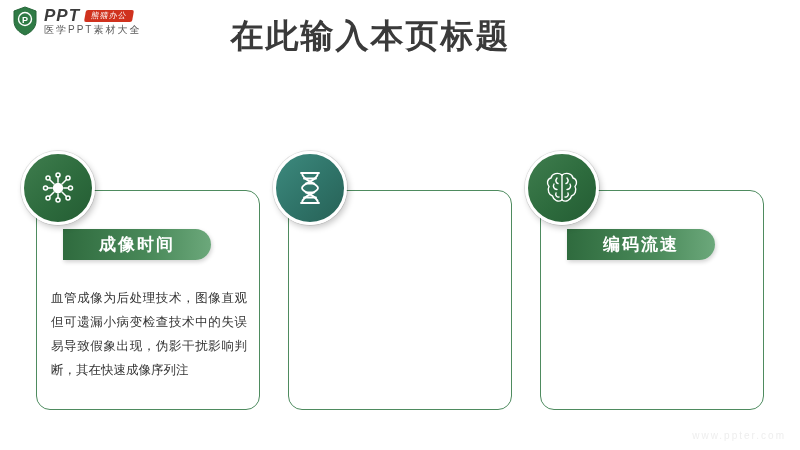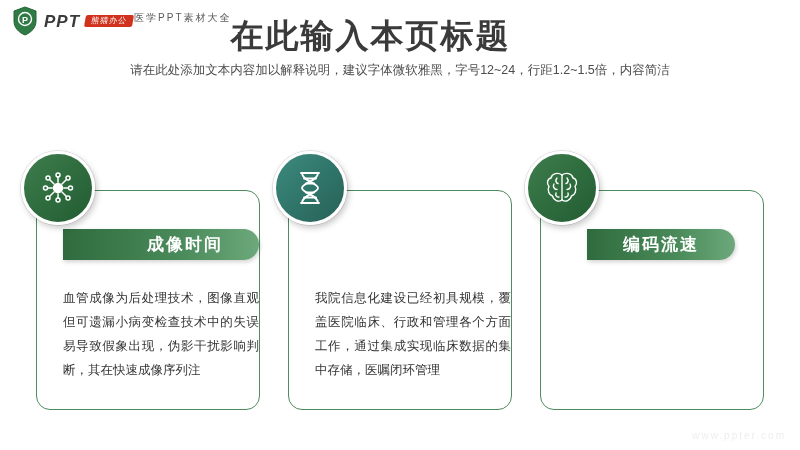--- a/index.html
+++ b/index.html
@@ -7,21 +7,21 @@
     width:800px;height:450px;overflow:hidden;
     background:#ffffff;
     font-family:"Liberation Sans","DejaVu Sans",sans-serif;
     position:relative;
   }
 
   
   #logo{position:absolute;left:12px;top:6px;display:flex;align-items:center;gap:6px;}
   #shield{width:26px;height:30px;position:relative;flex:none;}
   #shield svg{display:block;}
-  #logo-text{display:flex;flex-direction:row;justify-content:center;gap:1px;}
+  #logo-text{display:flex;flex-direction:column;justify-content:center;gap:1px;}
   #logo-row1{display:flex;align-items:center;gap:5px;}
   #ppt-word{font-size:17px;font-weight:bold;font-style:italic;color:#3b3b3b;letter-spacing:1px;line-height:1;}
   #badge{background:#d0321e;color:#fff;font-size:8px;padding:2px 6px;border-radius:2px;
          transform:skewX(-10deg);letter-spacing:1px;line-height:1;white-space:nowrap;}
   #logo-sub{font-size:10px;color:#5a5a5a;letter-spacing:2px;line-height:1;white-space:nowrap;}
 
   
   #page-title{
     position:absolute;left:0;top:14px;width:741px;text-align:center;
     font-size:33px;font-weight:bold;color:#3a3a3a;letter-spacing:2px;
@@ -52,30 +52,29 @@
     position:absolute;left:26px;top:38px;width:148px;height:31px;
     border-radius:0 16px 16px 0;
     display:flex;align-items:center;justify-content:center;
     color:#ffffff;font-size:17px;font-weight:bold;letter-spacing:2px;
     box-shadow:1px 2px 4px rgba(0,0,0,0.18);
   }
   .body-text{
     position:absolute;left:14px;top:95px;width:196px;
     font-size:12.5px;color:#333333;line-height:24px;text-align:justify;
     text-align-last:left;
-    margin-left:12px;
   }
 
   
   .c0 .icon-circle{background:linear-gradient(135deg,#3f7d4e 0%,#2d6b3d 55%,#245c33 100%);}
-  .c0 .banner{background:linear-gradient(90deg,#2f6b3e 0%,#4a8a5a 60%,#6ca87b 100%);padding-left:48px;}
+  .c0 .banner{background:linear-gradient(90deg,#2f6b3e 0%,#4a8a5a 60%,#6ca87b 100%);}
   .c1 .icon-circle{background:linear-gradient(135deg,#3d8a7e 0%,#2f7368 55%,#276156 100%);}
   .c1 .banner{background:linear-gradient(90deg,#2f7368 0%,#4e9287 60%,#7cb3aa 100%);}
   .c2 .icon-circle{background:linear-gradient(135deg,#3f7d4e 0%,#2d6b3d 55%,#245c33 100%);}
-  .c2 .banner{background:linear-gradient(90deg,#2f6b3e 0%,#4a8a5a 60%,#6ca87b 100%);margin-left:20px;}
+  .c2 .banner{background:linear-gradient(90deg,#2f6b3e 0%,#4a8a5a 60%,#6ca87b 100%);}
 
   
   #watermark{
     position:absolute;right:14px;bottom:9px;
     font-size:10px;color:#eeeeee;letter-spacing:2px;
   }
 </style>
 </head>
 <body>
 
@@ -91,21 +90,20 @@
     <div id="logo-row1">
       <span id="ppt-word">PPT</span>
       <span id="badge">熊猫办公</span>
     </div>
     <div id="logo-sub">医学PPT素材大全</div>
   </div>
 </div>
 
 <div id="page-title">在此输入本页标题</div>
 <div id="subtitle">
-  <div>请在此处添加文本内容加以解释说明，建议字体微软雅黑，字号12~24，行距1.2~1.5倍，内容简洁</div>
 </div>
 
 <div id="cards">
 
   <div class="card c0">
     <div class="icon-circle">
       <svg width="36" height="36" viewBox="0 0 36 36">
         <g fill="none" stroke="#ffffff" stroke-width="1.5">
           <circle cx="18" cy="18" r="5.2" fill="#ffffff" stroke="none"></circle>
           <line x1="18" y1="12.8" x2="18" y2="6"></line>
@@ -139,21 +137,20 @@
           <path d="M25 3 C25 11, 9 13, 9 18 C9 23, 25 25, 25 33"></path>
           <line x1="8" y1="3" x2="26" y2="3"></line>
           <line x1="11" y1="8.5" x2="23" y2="8.5"></line>
           <line x1="13" y1="13.5" x2="21" y2="13.5"></line>
           <line x1="13" y1="22.5" x2="21" y2="22.5"></line>
           <line x1="11" y1="27.5" x2="23" y2="27.5"></line>
           <line x1="8" y1="33" x2="26" y2="33"></line>
         </g>
       </svg>
     </div>
-    <div class="body-text">我院信息化建设已经初具规模，覆盖医院临床、行政和管理各个方面工作，通过集成实现临床数据的集中存储，医嘱闭环管理</div>
   </div>
 
   <div class="card c2">
     <div class="icon-circle">
       <svg width="36" height="34" viewBox="0 0 36 34">
         <g fill="none" stroke="#ffffff" stroke-width="1.4" stroke-linecap="round">
           <path d="M18 4 C14 1, 8 2.5, 7 7 C3 8, 2.5 13, 5 15.5
                    C3 19, 5 24, 8.5 25 C9.5 29.5, 14.5 31.5, 18 29"></path>
           <path d="M18 4 C22 1, 28 2.5, 29 7 C33 8, 33.5 13, 31 15.5
                    C33 19, 31 24, 27.5 25 C26.5 29.5, 21.5 31.5, 18 29"></path>

